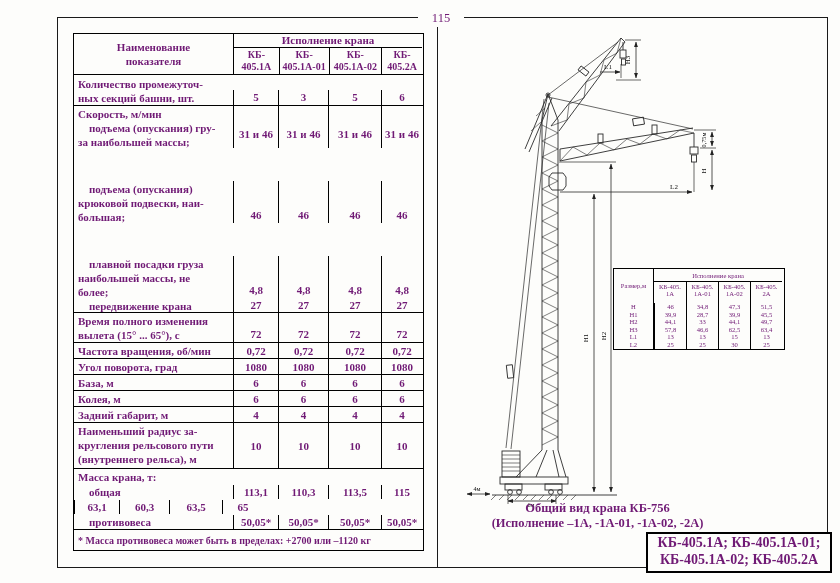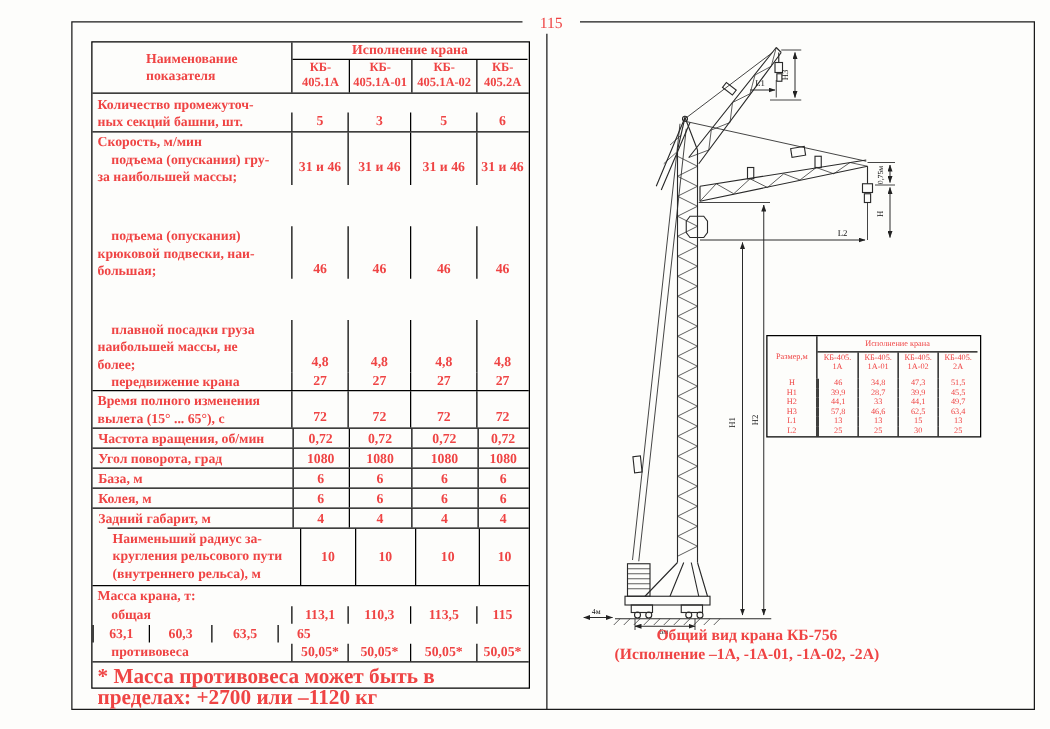--- a/index.html
+++ b/index.html
@@ -1,42 +1,42 @@
 <!DOCTYPE html>
 <html><head>
 <meta charset="utf-8">
 <style>
   html,body{margin:0;padding:0;background:#ffffff;}
   #page{position:relative;width:840px;height:583px;background:#fdfdfb;overflow:hidden;
-        font-family:"Liberation Serif",serif;color:#ef4444;}
+        font-family:"Liberation Serif",serif;color:#701a75;}
   
   .frame{position:absolute;left:57px;top:17px;width:769px;height:549px;border:1.6px solid #1a1a1a;}
   .divider{position:absolute;left:437px;top:17px;height:551px;border-left:1.4px solid #1a1a1a;}
   .pagenum{position:absolute;left:418px;top:10px;width:46px;height:17px;background:#fdfdfb;
            text-align:center;font-size:12.5px;line-height:17px;}
   
   .tbl{position:absolute;left:73px;top:33px;width:351px;border:1.5px solid #000;
        font-weight:bold;font-size:11px;line-height:14px;box-sizing:border-box;background:#fdfdfb;}
   .tbl *{box-sizing:border-box;}
   .fr{display:flex;}
   .row{border-top:1px solid #000;}
   .c0{width:159px;padding:1px 3px 0 4px;white-space:pre-line;text-align:left;}
   .ind{text-indent:11px;}
-  .c0h{width:159px;display:flex;align-items:center;justify-content:center;text-align:left;white-space:pre-line;}
+  .c0h{width:159px;display:flex;align-items:center;justify-content:center;text-align:center;white-space:pre-line;}
   .c{border-left:1px solid #000;display:flex;align-items:center;justify-content:center;
      text-align:center;white-space:pre-line;}
   .w1{width:45px;}.w2{width:50px;}.w3{width:53px;}.w4{width:41px;}
   .vb{align-items:flex-end;padding-bottom:1px;}
   .hdrR{width:189px;border-left:1px solid #000;}
   .hdrG{height:14px;border-bottom:1px solid #000;text-align:center;font-size:11px;line-height:13px;}
   .hdrM{display:flex;height:26px;}
   .hdrM .c{border-left:1px solid #000;font-size:10px;line-height:12px;}
   .hdrM .c:first-child{border-left:none;}.h31{height:31px;align-items:flex-end;}.h14{height:14px;}.h28{height:28px;}
-  .h42{height:42px;margin-top:33px;}.h30{height:30px;}.h16{height:16px;justify-content:center;}.h46{height:46px;margin-left:12px;}.h15{height:15px;align-items:center;}
-  .foot{border-top:1px solid #000;height:21px;padding:2px 2px 0 4px;font-size:17px;line-height:17px;}
+  .h42{height:42px;margin-top:33px;}.h30{height:30px;}.h16{height:16px;}.h46{height:46px;}.h15{height:15px;align-items:center;}
+  .foot{border-top:1px solid #000;height:21px;padding:2px 2px 0 4px;font-size:10px;line-height:17px;}
   
   .mini{position:absolute;left:613px;top:268px;width:170px;border:1px solid #000;background:#fdfdfb;
         font-size:6.6px;line-height:7.4px;font-weight:400;}
   .mini *{box-sizing:border-box;}
   .mrow{display:flex;}
   .msize{width:40px;border-right:1px solid #000;display:flex;align-items:center;justify-content:center;height:34px;}
   .mgw{width:128px;}
   .mgroup{height:13px;border-bottom:1px solid #000;text-align:center;padding-top:3px;}
   .mmodels{display:flex;height:21px;}
   .mm{width:32px;border-left:1px solid #000;text-align:center;white-space:pre-line;padding-top:1px;}
@@ -368,14 +368,18 @@
       <div class="mv">30</div>
       <div class="mv">25</div>
     </div>
   </div>
 
   <div class="caption">
     <div>Общий вид крана КБ-756</div>
     <div>(Исполнение –1А, -1А-01, -1А-02, -2А)</div>
   </div>
 
+  <div class="desig">
+    <div>КБ-405.1А; КБ-405.1А-01;</div>
+    <div>КБ-405.1А-02; КБ-405.2А</div>
+  </div>
 
 </div>
 
 </body></html>

